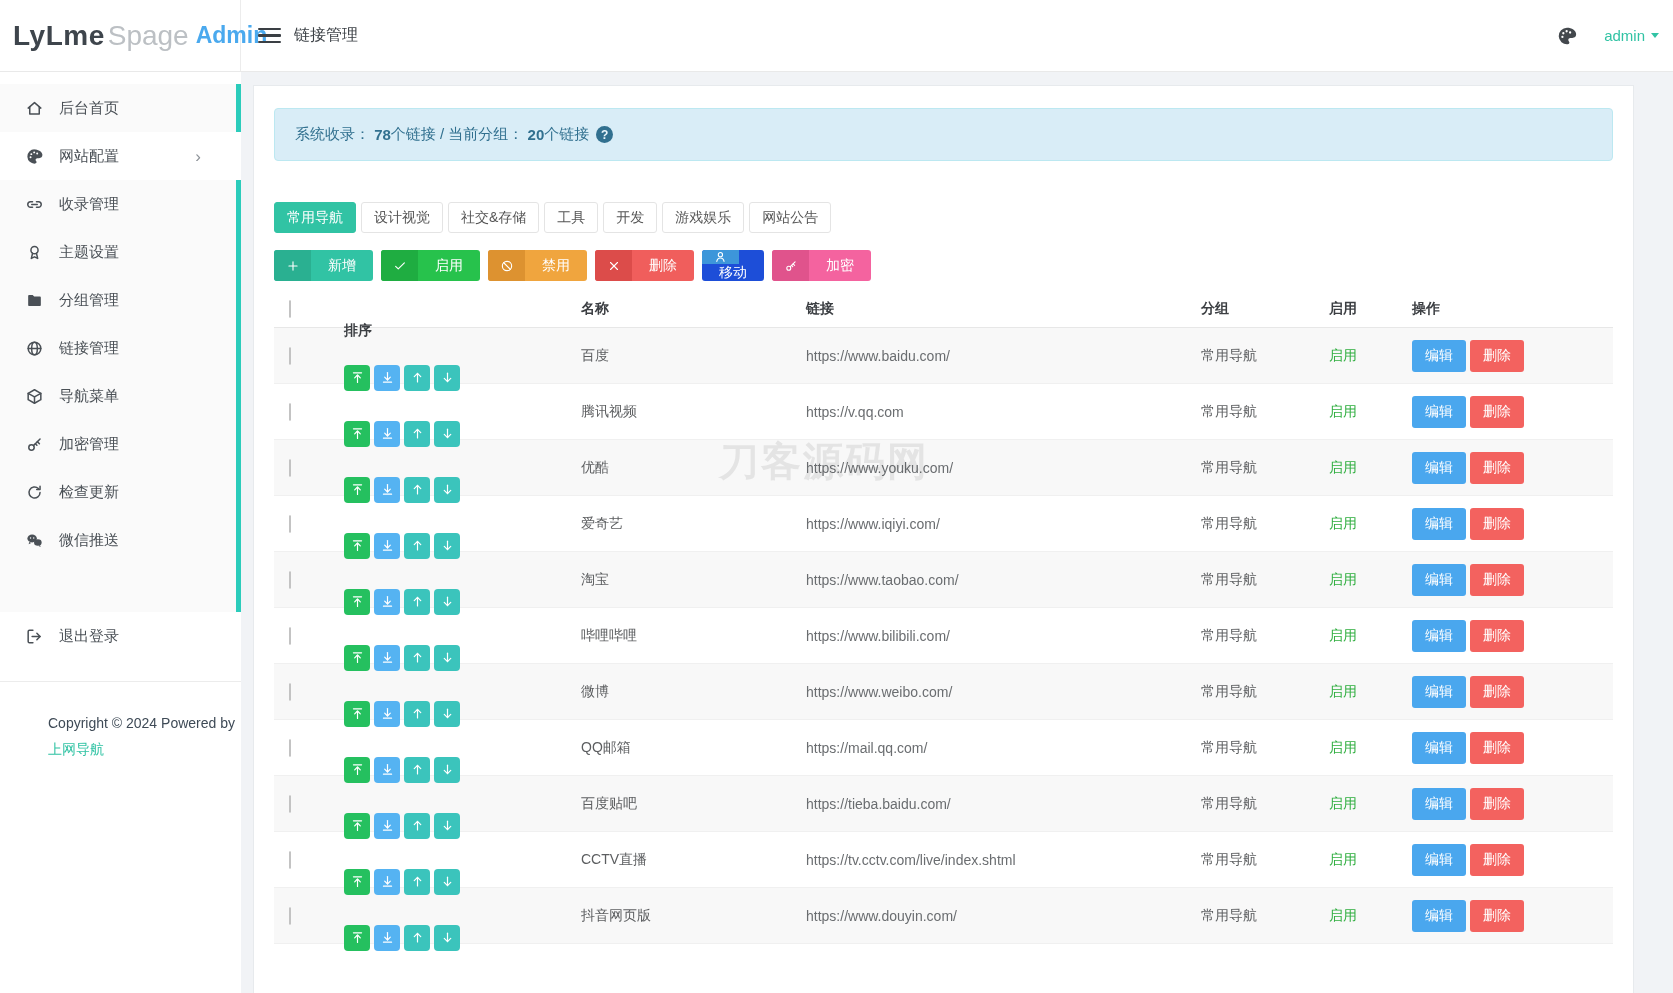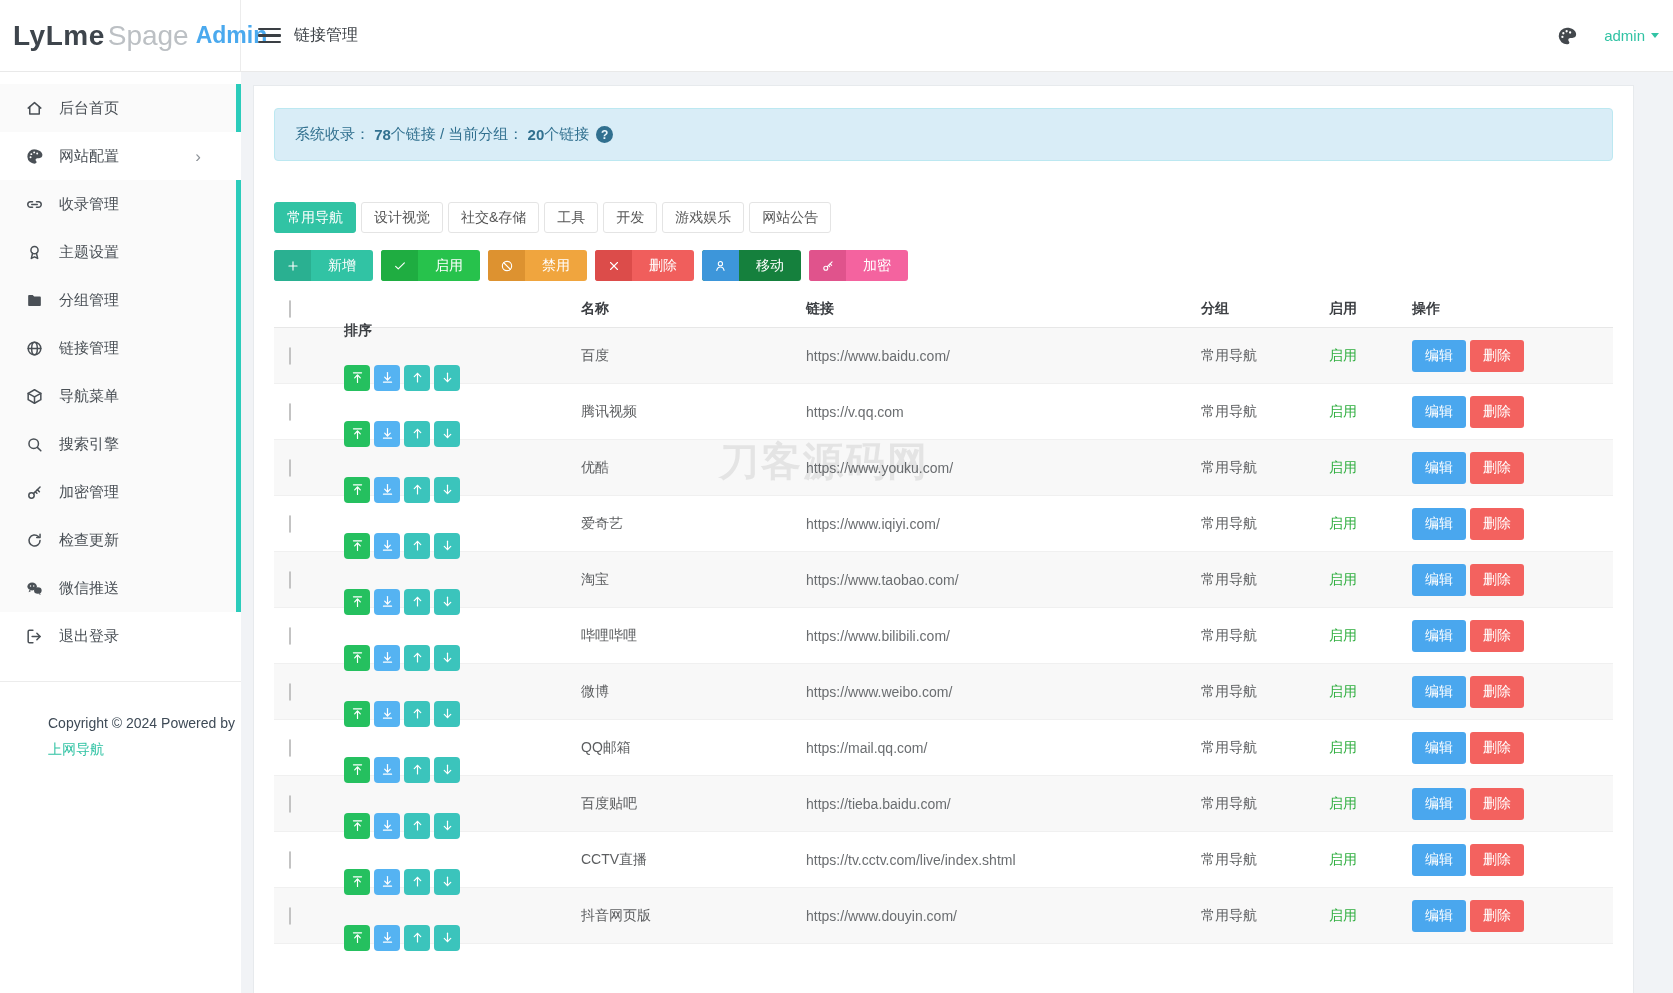--- a/index.html
+++ b/index.html
@@ -176,29 +176,20 @@
   </div>
       <div class="menu-item">
     <span class="mi-icon">
           <svg class="ic" viewBox="0 0 24 24" width="100%" height="100%" fill="none" stroke="currentColor" stroke-width="1.9" stroke-linecap="round" stroke-linejoin="round">
             <path d="M12 3.5 20 8v8l-8 4.5L4 16V8l8-4.5z"></path>
             <path d="M4 8l8 4.5L20 8"></path>
             <path d="M12 12.5V20"></path>
           </svg>
         </span>
     <span>导航菜单</span>
-  </div>
-      <div class="menu-item">
-    <span class="mi-icon">
-          <svg class="ic" viewBox="0 0 24 24" width="100%" height="100%" fill="none" stroke="currentColor" stroke-width="1.9" stroke-linecap="round" stroke-linejoin="round">
-            <circle cx="11" cy="11" r="6"></circle>
-            <path d="M15.6 15.6 20 20"></path>
-          </svg>
-        </span>
-    <span>搜索引擎</span>
   </div>
       <div class="menu-item">
     <span class="mi-icon">
           <svg class="ic" viewBox="0 0 24 24" width="100%" height="100%" fill="none" stroke="currentColor" stroke-width="1.9" stroke-linecap="round" stroke-linejoin="round">
             <circle cx="8.2" cy="15.8" r="3.4"></circle>
             <path d="M10.8 13.2 19 5"></path>
             <path d="M15.6 8.4l2.6 2.6"></path>
             <path d="M13 11l2 2"></path>
           </svg>
         </span>
@@ -297,21 +288,21 @@
   </span>
         <span class="action-btn" style="background: rgb(240, 94, 92);">
     <span class="ab-icon" style="background: rgb(220, 76, 74);">
             <svg class="ic" viewBox="0 0 24 24" width="100%" height="100%" fill="none" stroke="currentColor" stroke-width="1.9" stroke-linecap="round" stroke-linejoin="round">
               <path d="M6 6l12 12"></path>
               <path d="M18 6 6 18"></path>
             </svg>
           </span>
     <span class="ab-label">删除</span>
   </span>
-        <span class="action-btn" style="background: #15803d;">
+        <span class="action-btn" style="background: #1d4ed8; flex-direction: column;">
     <span class="ab-icon" style="background: rgb(61, 150, 218);">
             <svg class="ic" viewBox="0 0 24 24" width="100%" height="100%" fill="none" stroke="currentColor" stroke-width="1.9" stroke-linecap="round" stroke-linejoin="round">
               <circle cx="11" cy="8" r="3.6"></circle>
               <path d="M4.8 19.5c.6-3.7 3-5.8 6.2-5.8s5.6 2.1 6.2 5.8"></path>
             </svg>
           </span>
     <span class="ab-label">移动</span>
   </span>
         <span class="action-btn" style="background: rgb(244, 99, 159);">
     <span class="ab-icon" style="background: rgb(224, 83, 140);">

